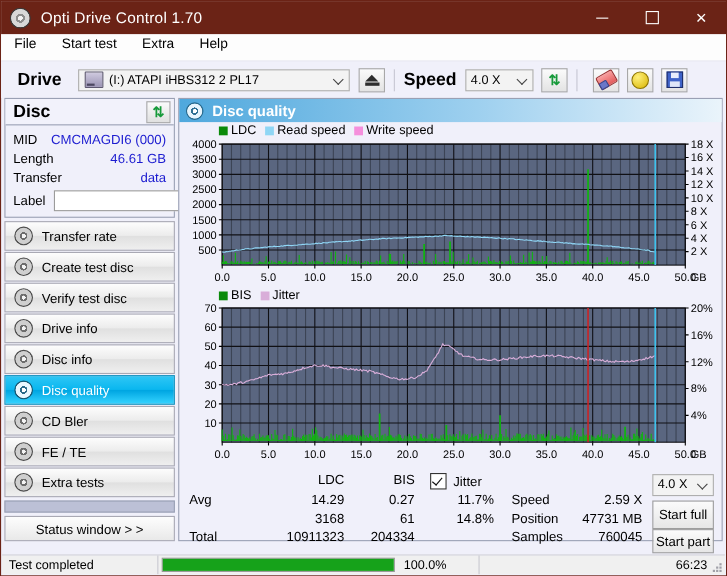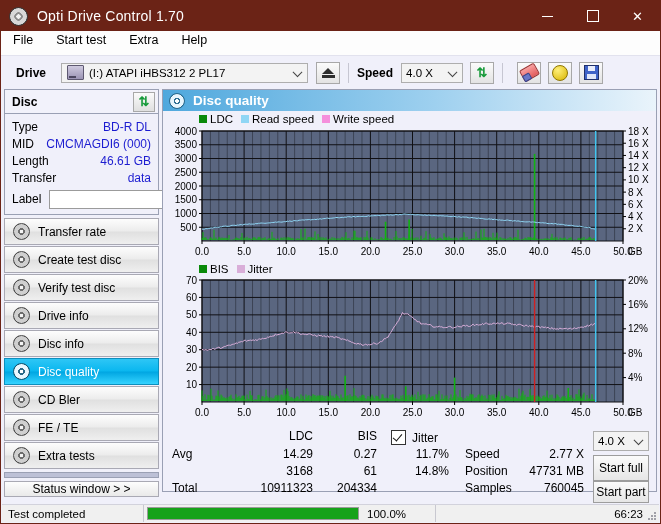--- a/index.html
+++ b/index.html
@@ -29,21 +29,21 @@
   .title-text{color:#ffffff;font-size:14px;margin-left:9px;letter-spacing:.2px;}
   .winbtns{position:absolute;right:0;top:0;height:30px;display:flex;}
   .winbtn{width:45px;height:30px;display:flex;align-items:center;justify-content:center;color:#fff;font-size:13px;}
   .winbtn .min{display:block;width:11px;height:1px;background:#fff;}
   .winbtn .max{display:block;width:10px;height:10px;border:1.4px solid #fff;}
   
   .menubar{height:24px;background:#fdfdfd;display:flex;padding-left:9px;border-bottom:1px solid #e2e2ee;}
   .menu-item{font-size:12.5px;color:#000;margin-right:17px;padding:2px 3px;}
   
   .drivebar{height:33px;background:#f0f0fa;display:flex;align-items:center;padding:0 6px;}
-  .lbl-bold{font-weight:bold;font-size:12px;color:#000;}
+  .lbl-bold{font-weight:bold;font-size:16px;color:#000;}
   .combo{
     height:20px;background:#f3f3f3;border:1px solid #aeaeae;
     display:flex;align-items:center;position:relative;font-size:11.5px;color:#000;
     padding-left:4px;box-sizing:border-box;
   }
   .combo .chev{position:absolute;right:6px;top:50%;transform:translateY(-60%) rotate(45deg);
     width:6px;height:6px;border-right:1.4px solid #444;border-bottom:1.4px solid #444;}
   .drivecombo{width:247px;margin-left:15px;}
   .drv-ico{width:15px;height:13px;margin-right:5px;margin-left:1px;flex:none;position:relative;
     background:linear-gradient(#cfcadf,#9b94b4);border:1px solid #5d5870;border-radius:1px;}
@@ -195,24 +195,20 @@
     <div class="sidebar">
 
       <div class="panel">
         <div class="disc-head">
           <span class="lbl-bold">Disc</span>
           <span class="disc-btn" style="margin:0;">
             <span class="refresh-ico">⇅</span>
           </span>
         </div>
         <div class="disc-body">
-          <div class="row">
-            <span class="k">Type</span>
-            <span class="v">BD-R DL</span>
-          </div>
           <div class="row">
             <span class="k">MID</span>
             <span class="v">CMCMAGDI6 (000)</span>
           </div>
           <div class="row">
             <span class="k">Length</span>
             <span class="v">46.61 GB</span>
           </div>
           <div class="row">
             <span class="k">Transfer</span>
@@ -1356,21 +1352,21 @@
           <div class="stats num" style="position:absolute;left:152px;top:52px;width:62px;text-align:right;">204334</div>
 
           <div style="position:absolute;left:228px;top:1px;display:flex;align-items:center;">
             <span class="chk"></span>
             <span class="stats" style="margin-left:6px;">Jitter</span>
           </div>
           <div class="stats num" style="position:absolute;left:228px;top:18px;width:58px;text-align:right;">11.7%</div>
           <div class="stats num" style="position:absolute;left:228px;top:35px;width:58px;text-align:right;">14.8%</div>
 
           <div class="stats" style="position:absolute;left:302px;top:18px;">Speed</div>
-          <div class="stats num" style="position:absolute;left:349px;top:18px;width:72px;text-align:right;">2.77 X</div>
+          <div class="stats num" style="position:absolute;left:349px;top:18px;width:72px;text-align:right;">2.59 X</div>
           <div class="stats" style="position:absolute;left:302px;top:35px;">Position</div>
           <div class="stats num" style="position:absolute;left:349px;top:35px;width:72px;text-align:right;">47731 MB</div>
           <div class="stats" style="position:absolute;left:302px;top:52px;">Samples</div>
           <div class="stats num" style="position:absolute;left:349px;top:52px;width:72px;text-align:right;">760045</div>
 
           <div class="combo" style="position:absolute;left:430px;top:2px;width:56px;height:20px;">
             <span>4.0 X</span>
             <span class="chev"></span>
           </div>
           <div class="btn" style="position:absolute;left:430px;top:26px;width:56px;height:26px;">

